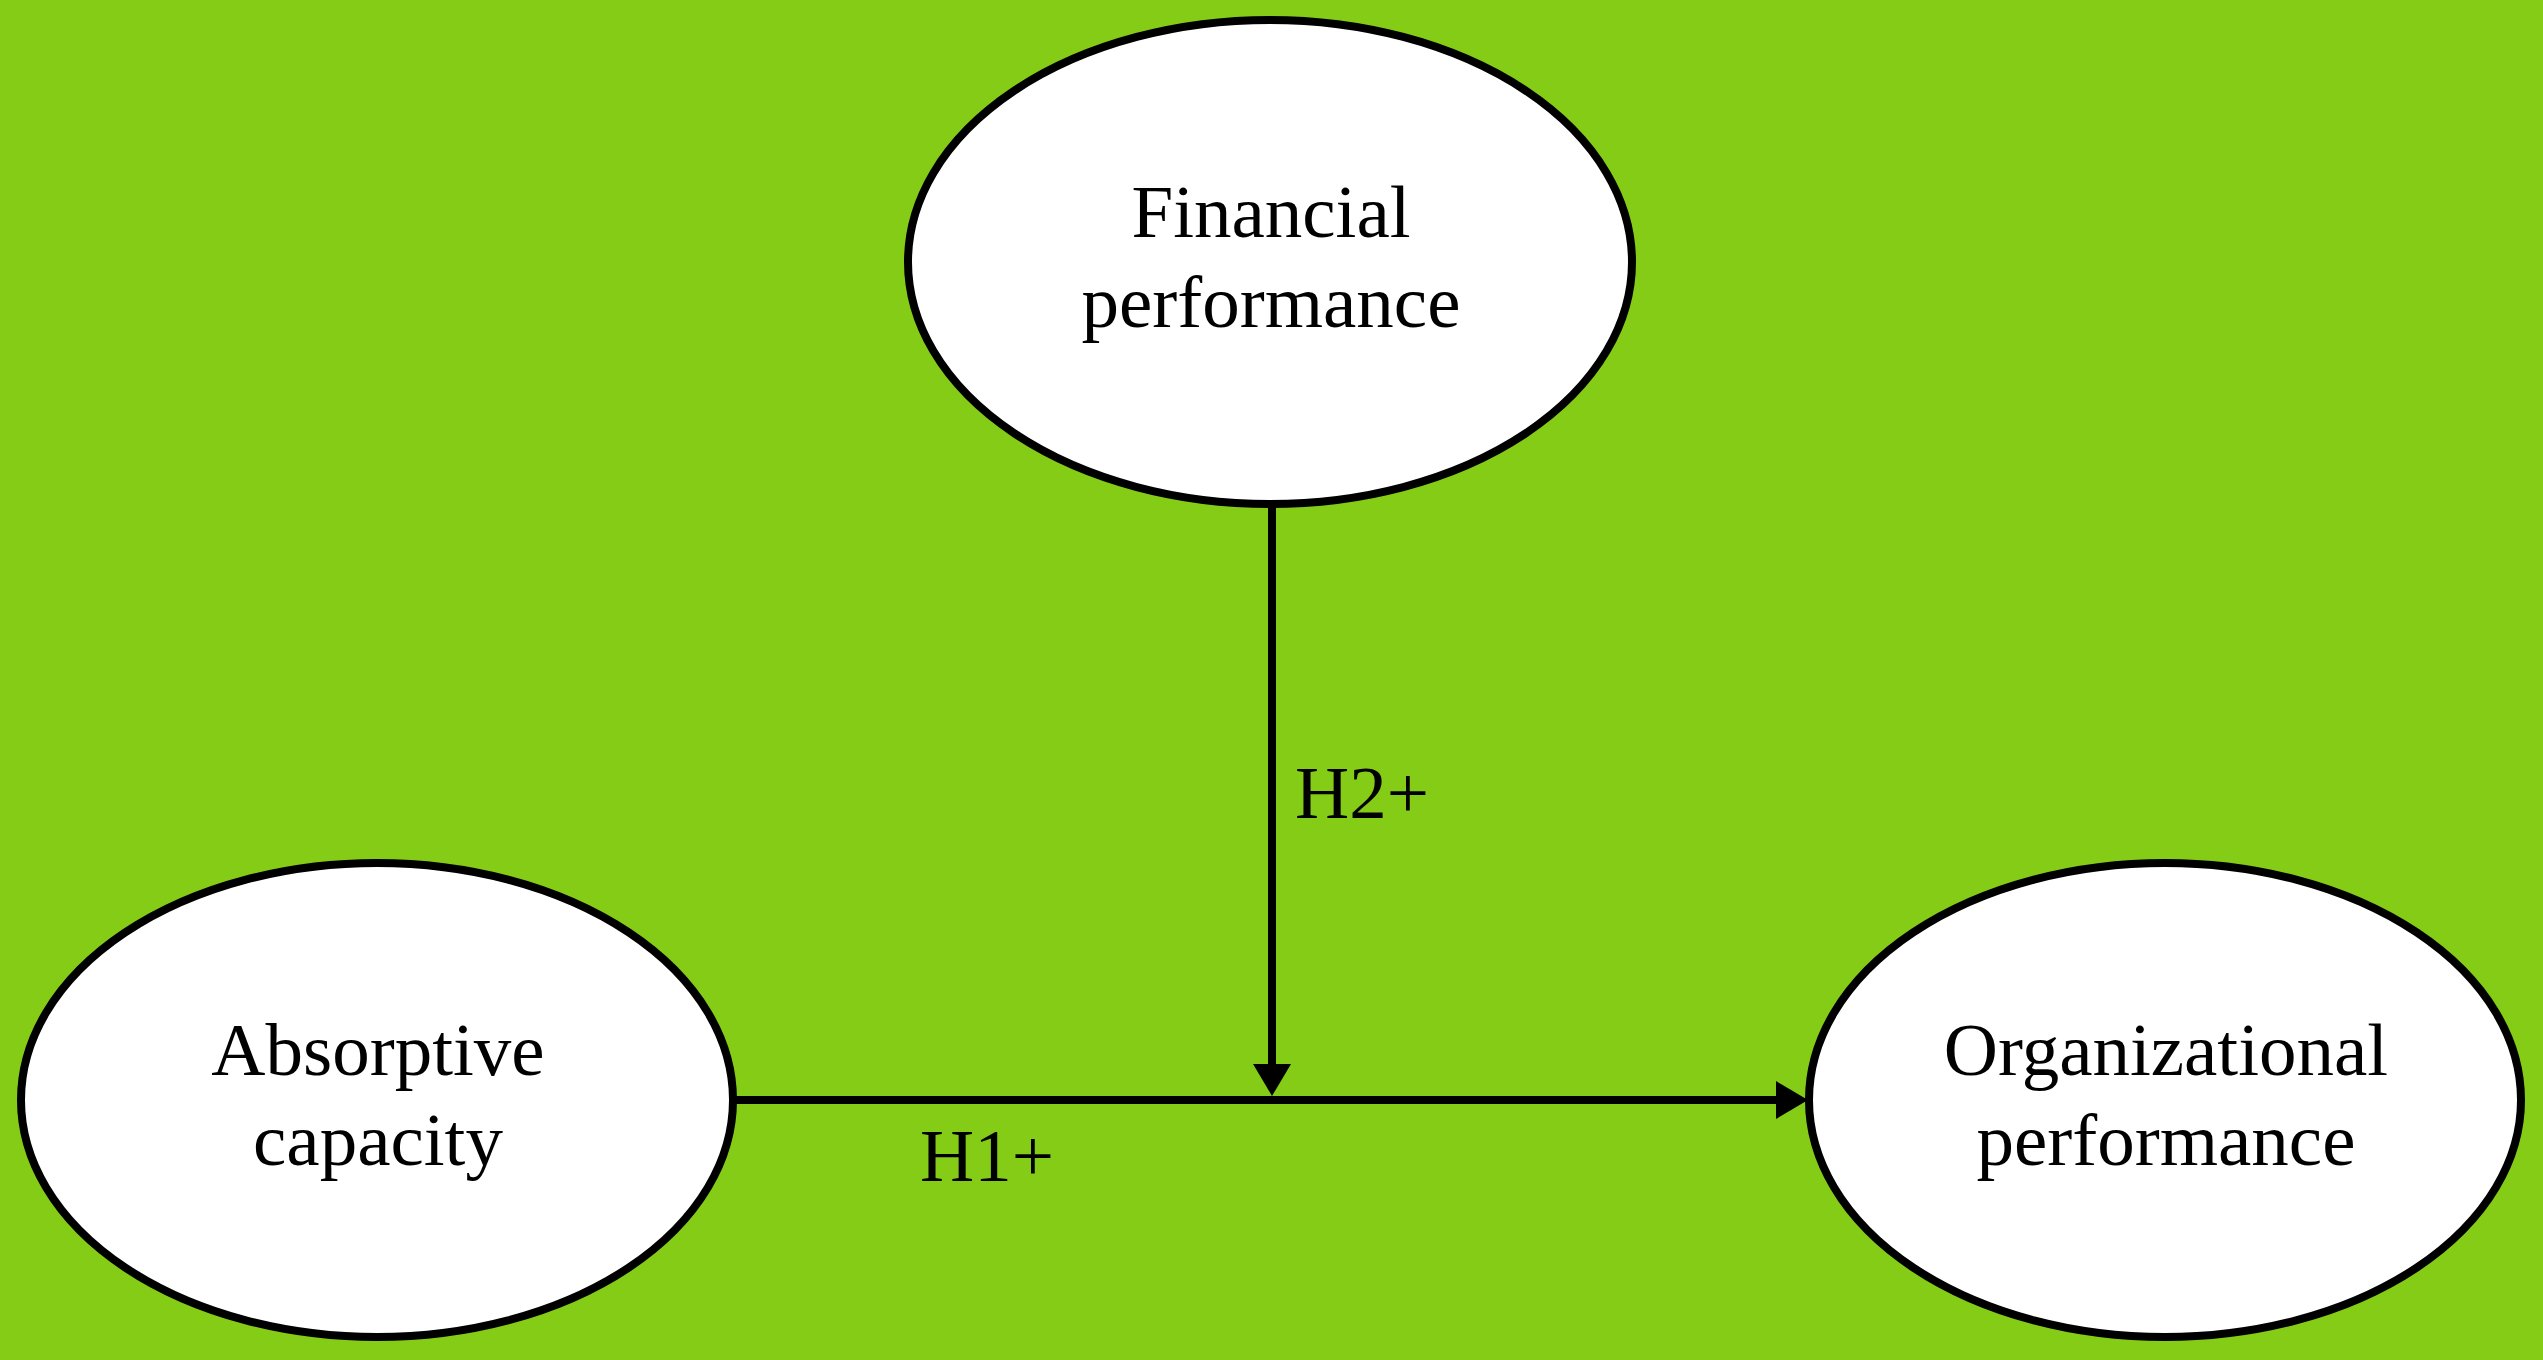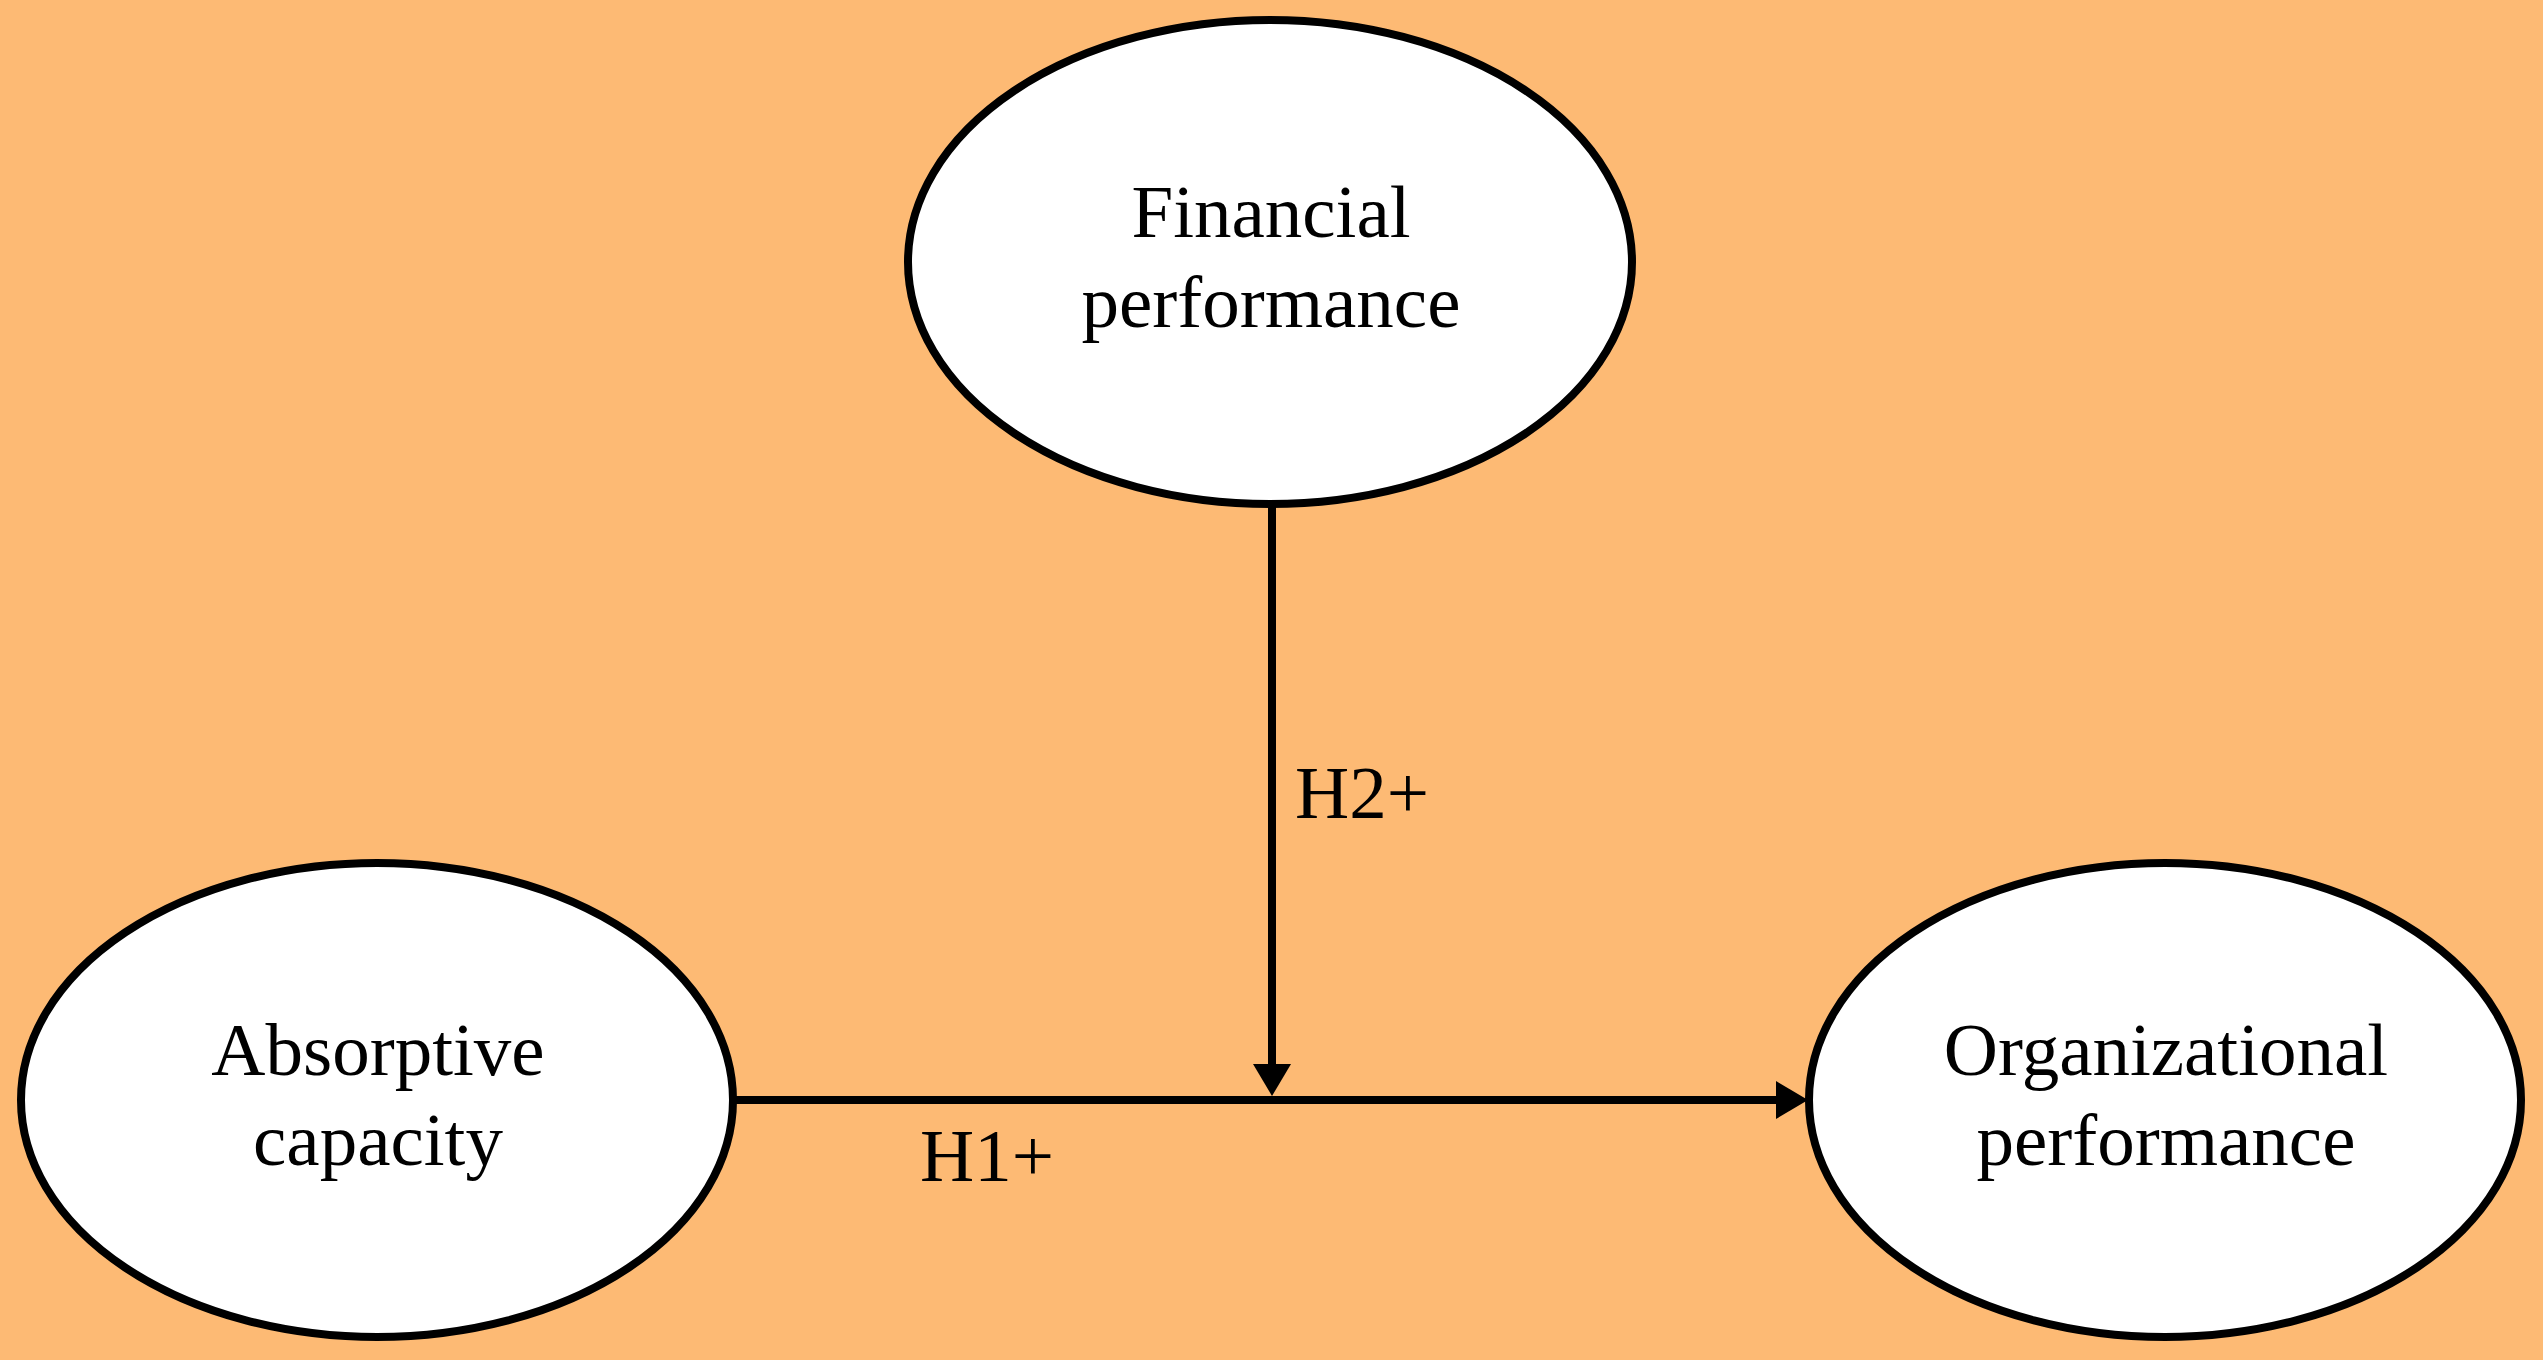--- a/index.html
+++ b/index.html
@@ -6,21 +6,21 @@
     margin: 0;
     padding: 0;
     background: #ffffff;
     width: 100%;
     height: 100%;
   }
   .canvas {
     width: 100%;
     max-width: 2543px;
     margin: 0 auto;
-    background: #fdba74;
+    background: #84cc16;
   }
   svg {
     display: block;
     width: 100%;
     height: auto;
   }
   .node-ellipse {
     fill: #ffffff;
     stroke: #000000;
     stroke-width: 8;

